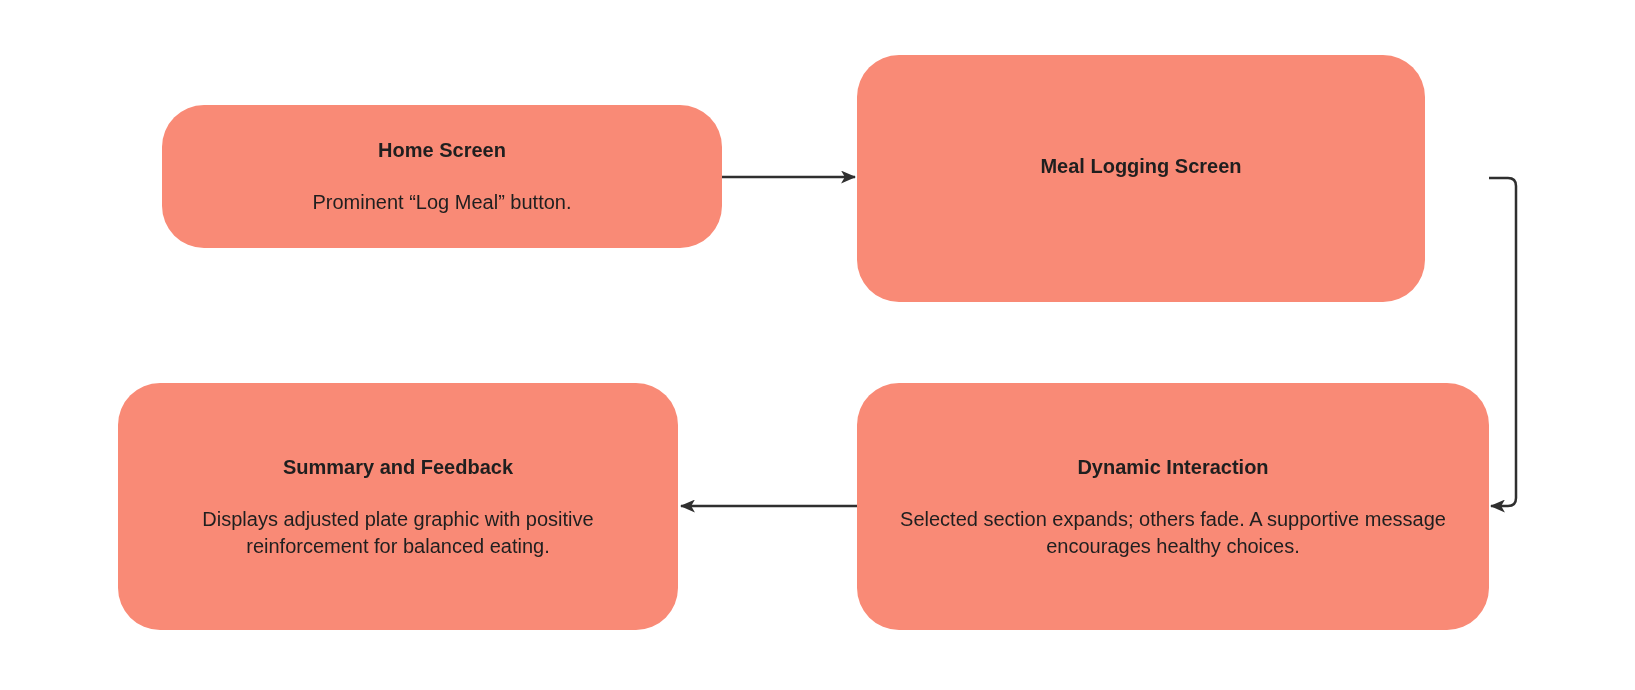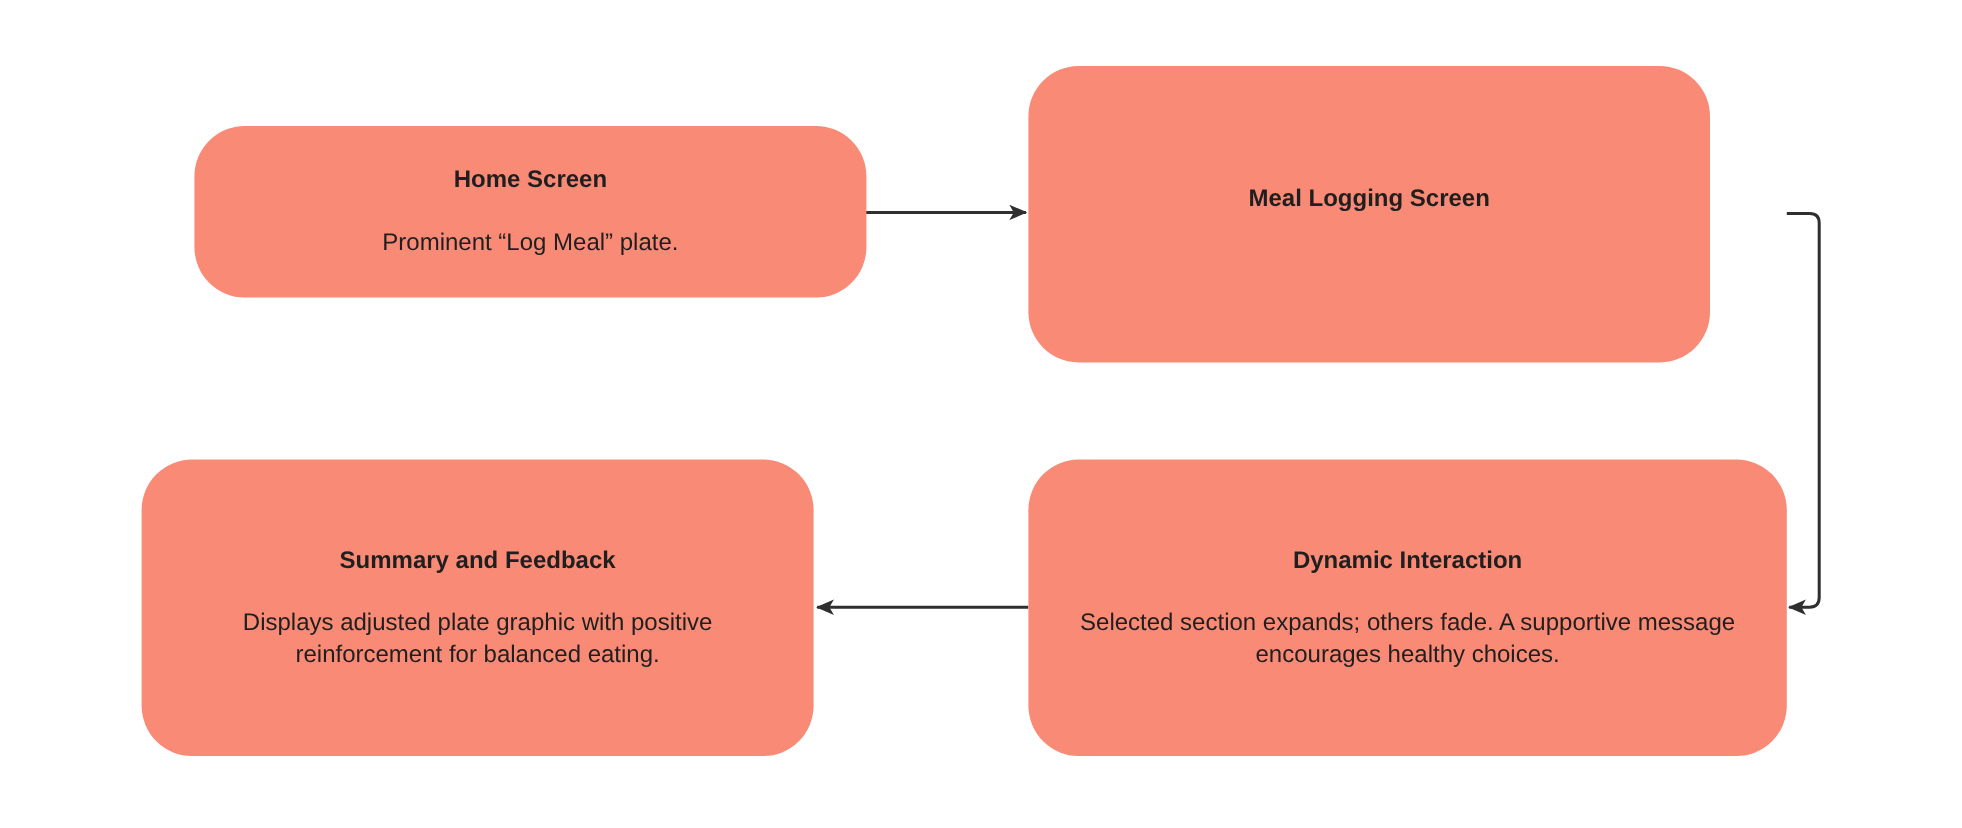--- a/index.html
+++ b/index.html
@@ -76,21 +76,21 @@
         <polygon points="0,0 14,6 0,12 3.5,6"></polygon>
       </marker>
     </defs>
     <path d="M 678 177 L 855 177" marker-end="url(#arrowhead)"></path>
     <path d="M 1489 178 L 1508 178 Q 1516 178 1516 186 L 1516 498 Q 1516 506 1508 506 L 1491 506" marker-end="url(#arrowhead)"></path>
     <path d="M 857 506 L 681 506" marker-end="url(#arrowhead)"></path>
   </svg>
 
   <div class="node node-home">
     <div class="node-title">Home Screen</div>
-    <div class="node-desc">Prominent “Log Meal” plate.</div>
+    <div class="node-desc">Prominent “Log Meal” button.</div>
   </div>
 
   <div class="node node-meal">
     <div class="node-title">Meal Logging Screen</div>
   </div>
 
   <div class="node node-dynamic">
     <div class="node-title">Dynamic Interaction</div>
     <div class="node-desc">Selected section expands; others fade. A supportive message encourages healthy choices.</div>
   </div>

